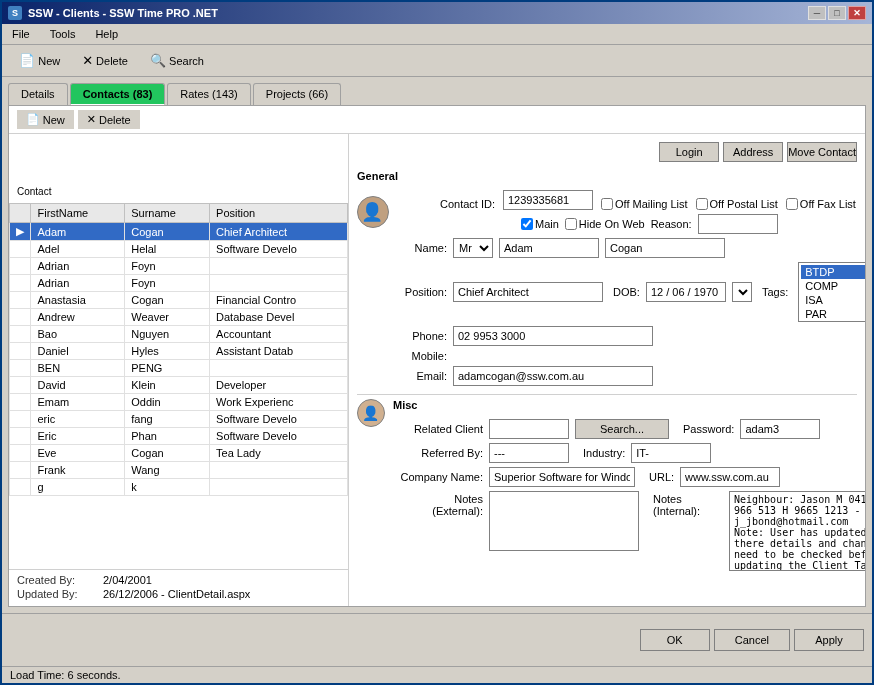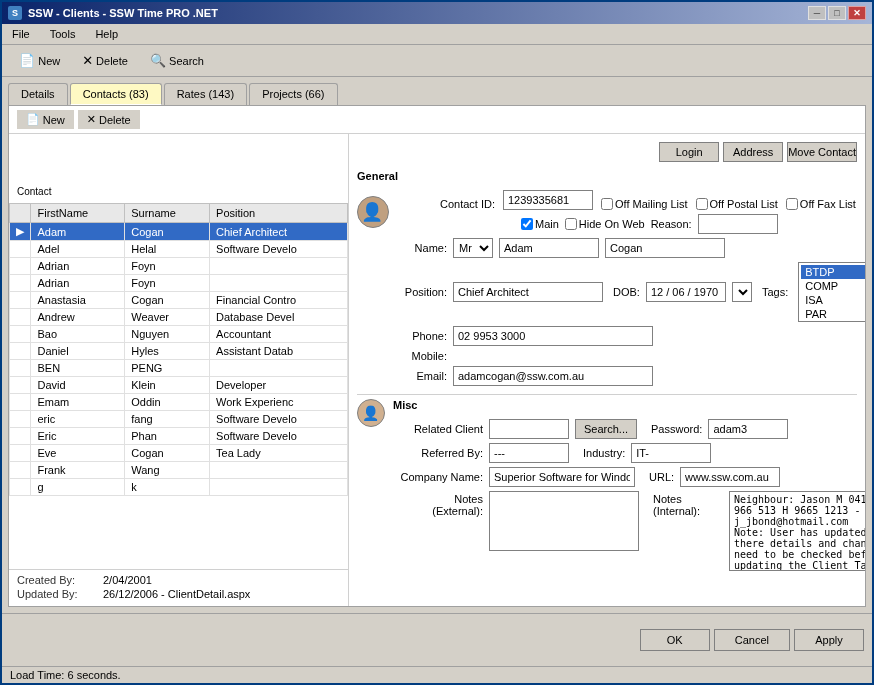--- a/index.html
+++ b/index.html
@@ -33,21 +33,21 @@
     .toolbar-icon { font-size: 13px; }
 
     .main-content { flex: 1; padding: 6px; display: flex; flex-direction: column; overflow: hidden; }
 
     .tabs { display: flex; gap: 2px; margin-bottom: 0; }
     .tab {
       padding: 4px 12px; font-size: 11px; border: 1px solid #a0a0a0;
       background: #d4d0c8; cursor: pointer; border-bottom: none;
       border-radius: 3px 3px 0 0;
     }
-    .tab.active { background: #fef9c3; border-bottom: 1px solid white; font-weight: normal; }
+    .tab.active { background: #22c55e; border-bottom: 1px solid white; font-weight: bold; }
 
     .tab-content {
       background: white; border: 1px solid #a0a0a0; flex: 1;
       display: flex; flex-direction: column; overflow: hidden;
     }
 
     .inner-toolbar { padding: 4px 8px; display: flex; gap: 4px; border-bottom: 1px solid #d0d0d0; }
     .inner-btn {
       display: flex; align-items: center; gap: 3px; padding: 2px 8px;
       font-size: 11px; background: #d4d0c8; border: 1px solid transparent; cursor: pointer;
@@ -423,21 +423,21 @@
 
           <div class="form-section">
             <div style="display:flex; gap:8px; align-items:flex-start;">
               <div class="misc-avatar">👤</div>
               <div style="flex:1;">
                 <div class="section-title">Misc</div>
 
                 <div class="form-row">
                   <span class="form-label">Related Client</span>
                   <input type="text" class="form-input" style="width: 80px;" value="">
-                  <button class="action-btn" style="height:20px; padding:0 8px; font-size:11px;">Search...</button>
+                  <button class="action-btn" style="height:20px; padding:0 24px; font-size:11px;">Search...</button>
                   <span style="font-size:11px; margin-left:8px;">Password:</span>
                   <input type="text" class="form-input" style="width: 80px;" value="adam3">
                 </div>
 
                 <div class="form-row">
                   <span class="form-label">Referred By:</span>
                   <input type="text" class="form-input" style="width: 80px;" value="---">
                   <span style="font-size:11px; margin-left:8px;">Industry:</span>
                   <input type="text" class="form-input" style="width: 80px;" value="IT-">
                 </div>

